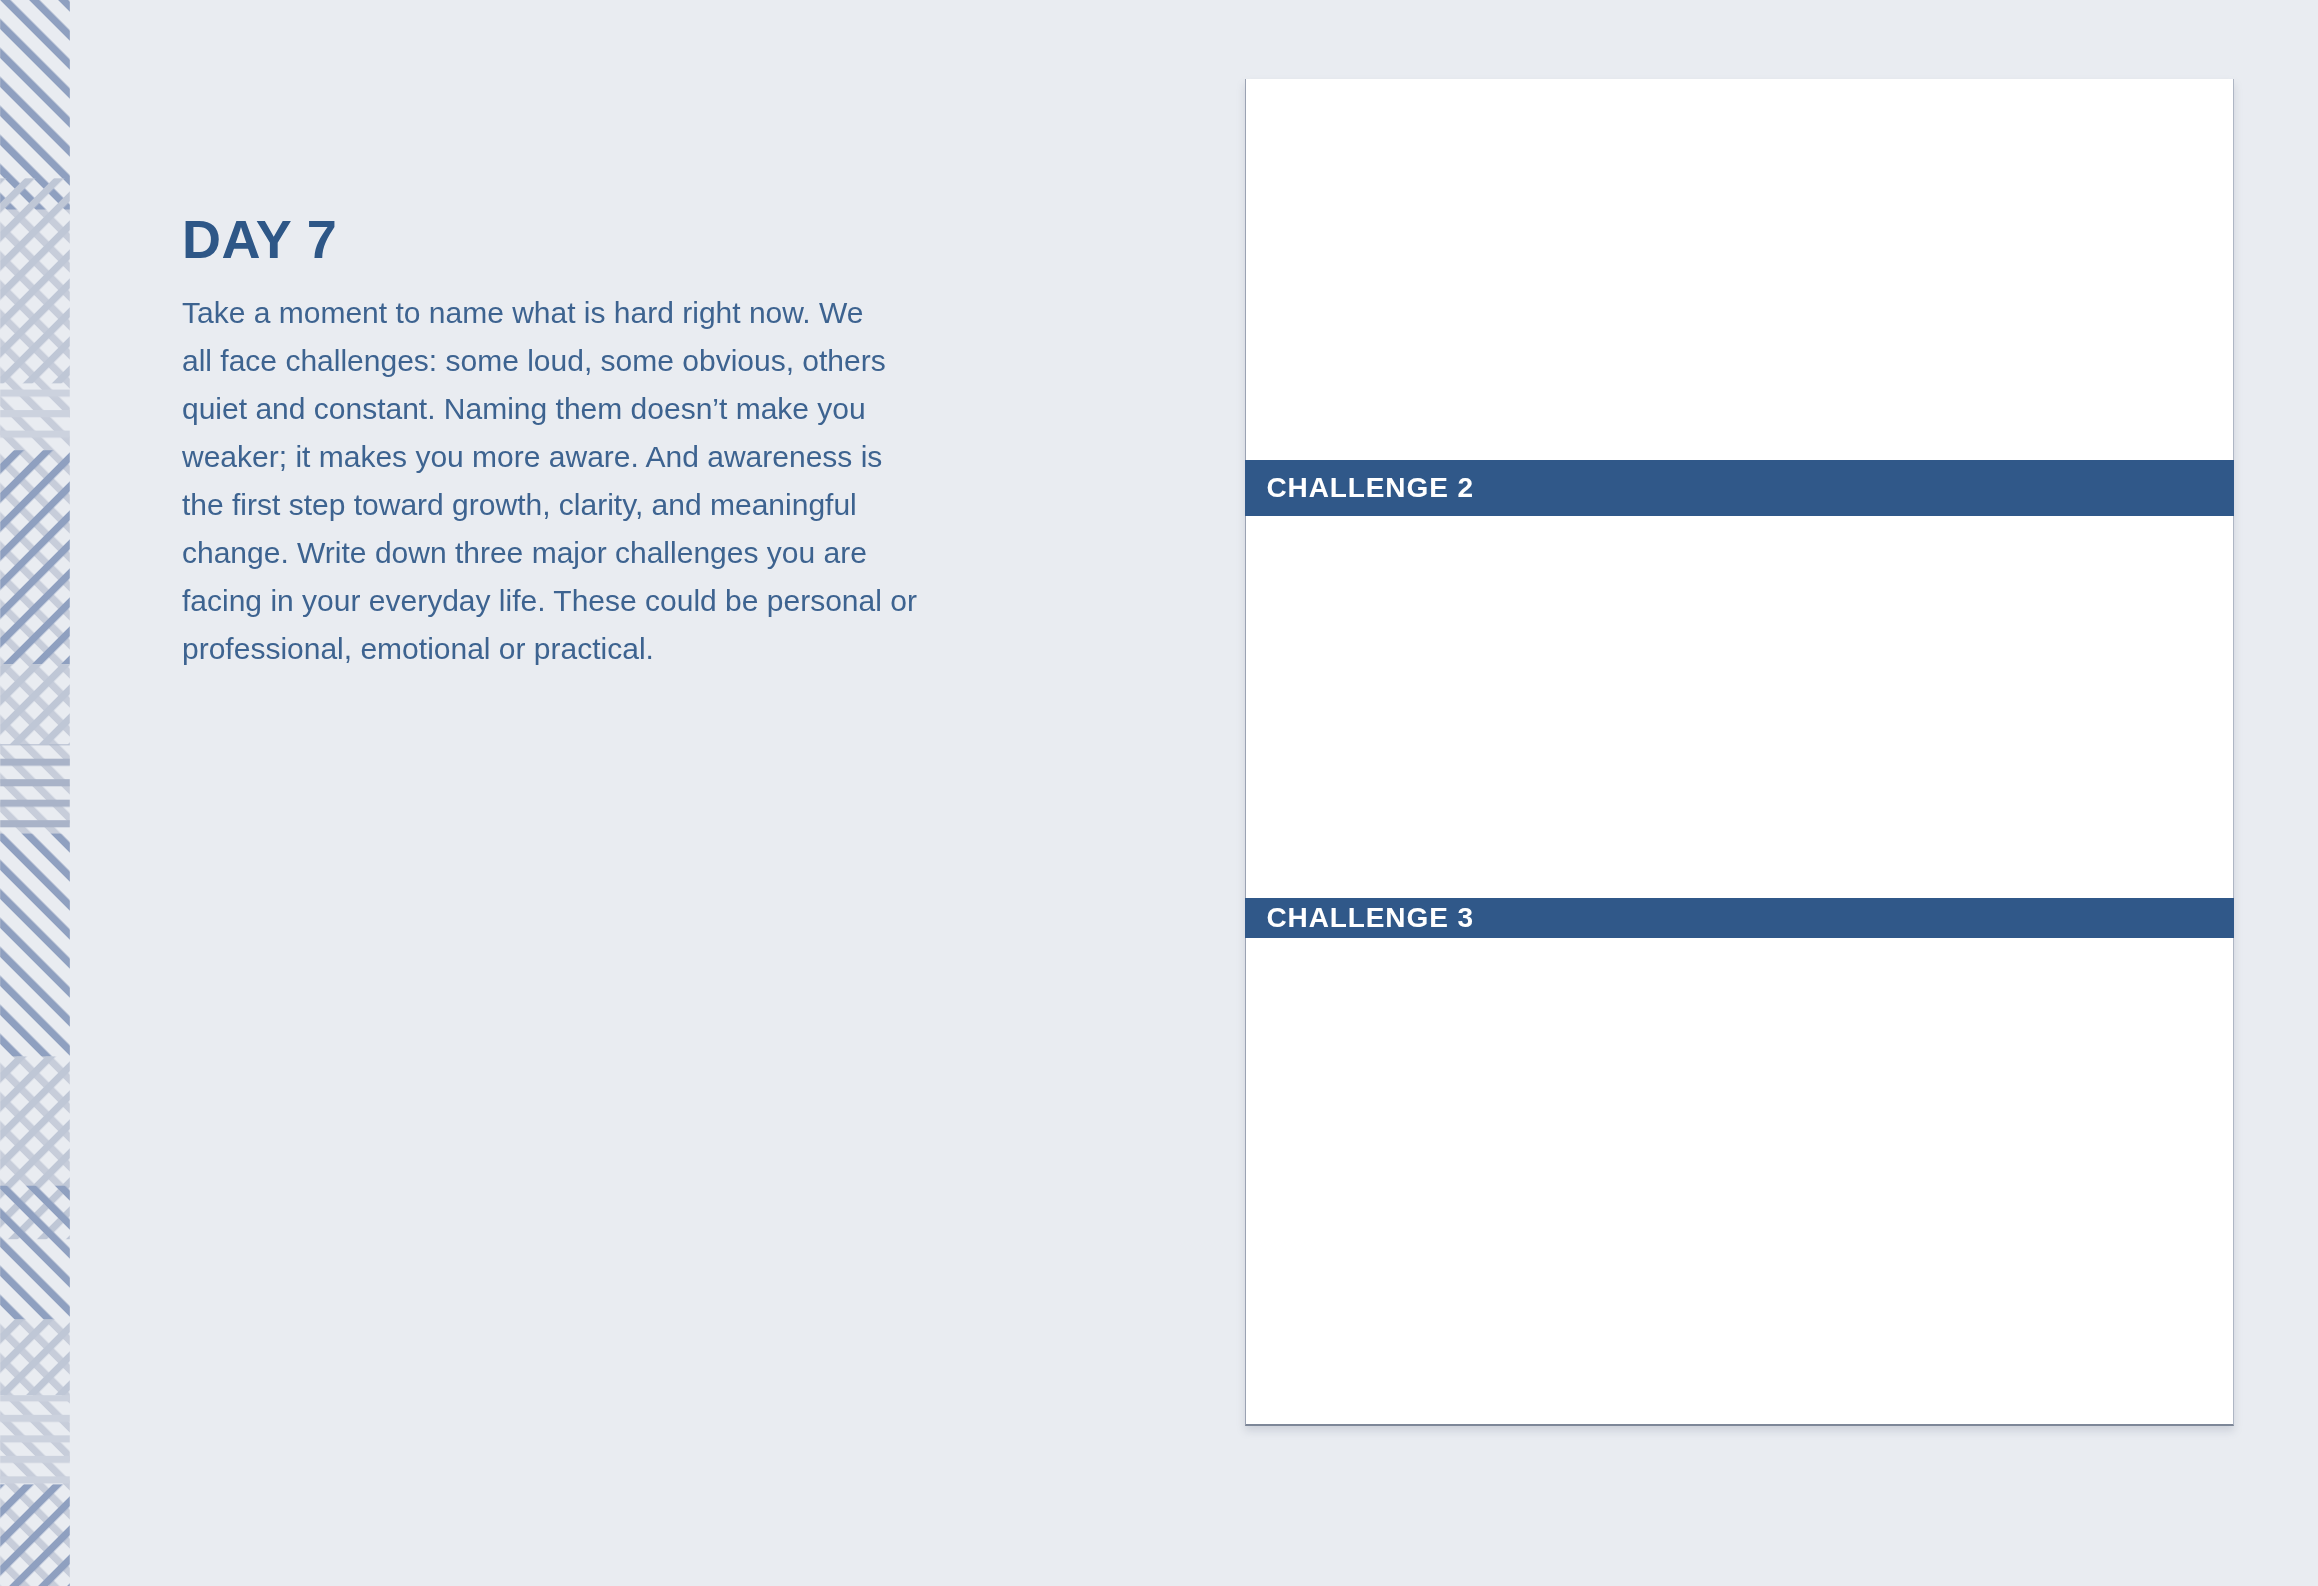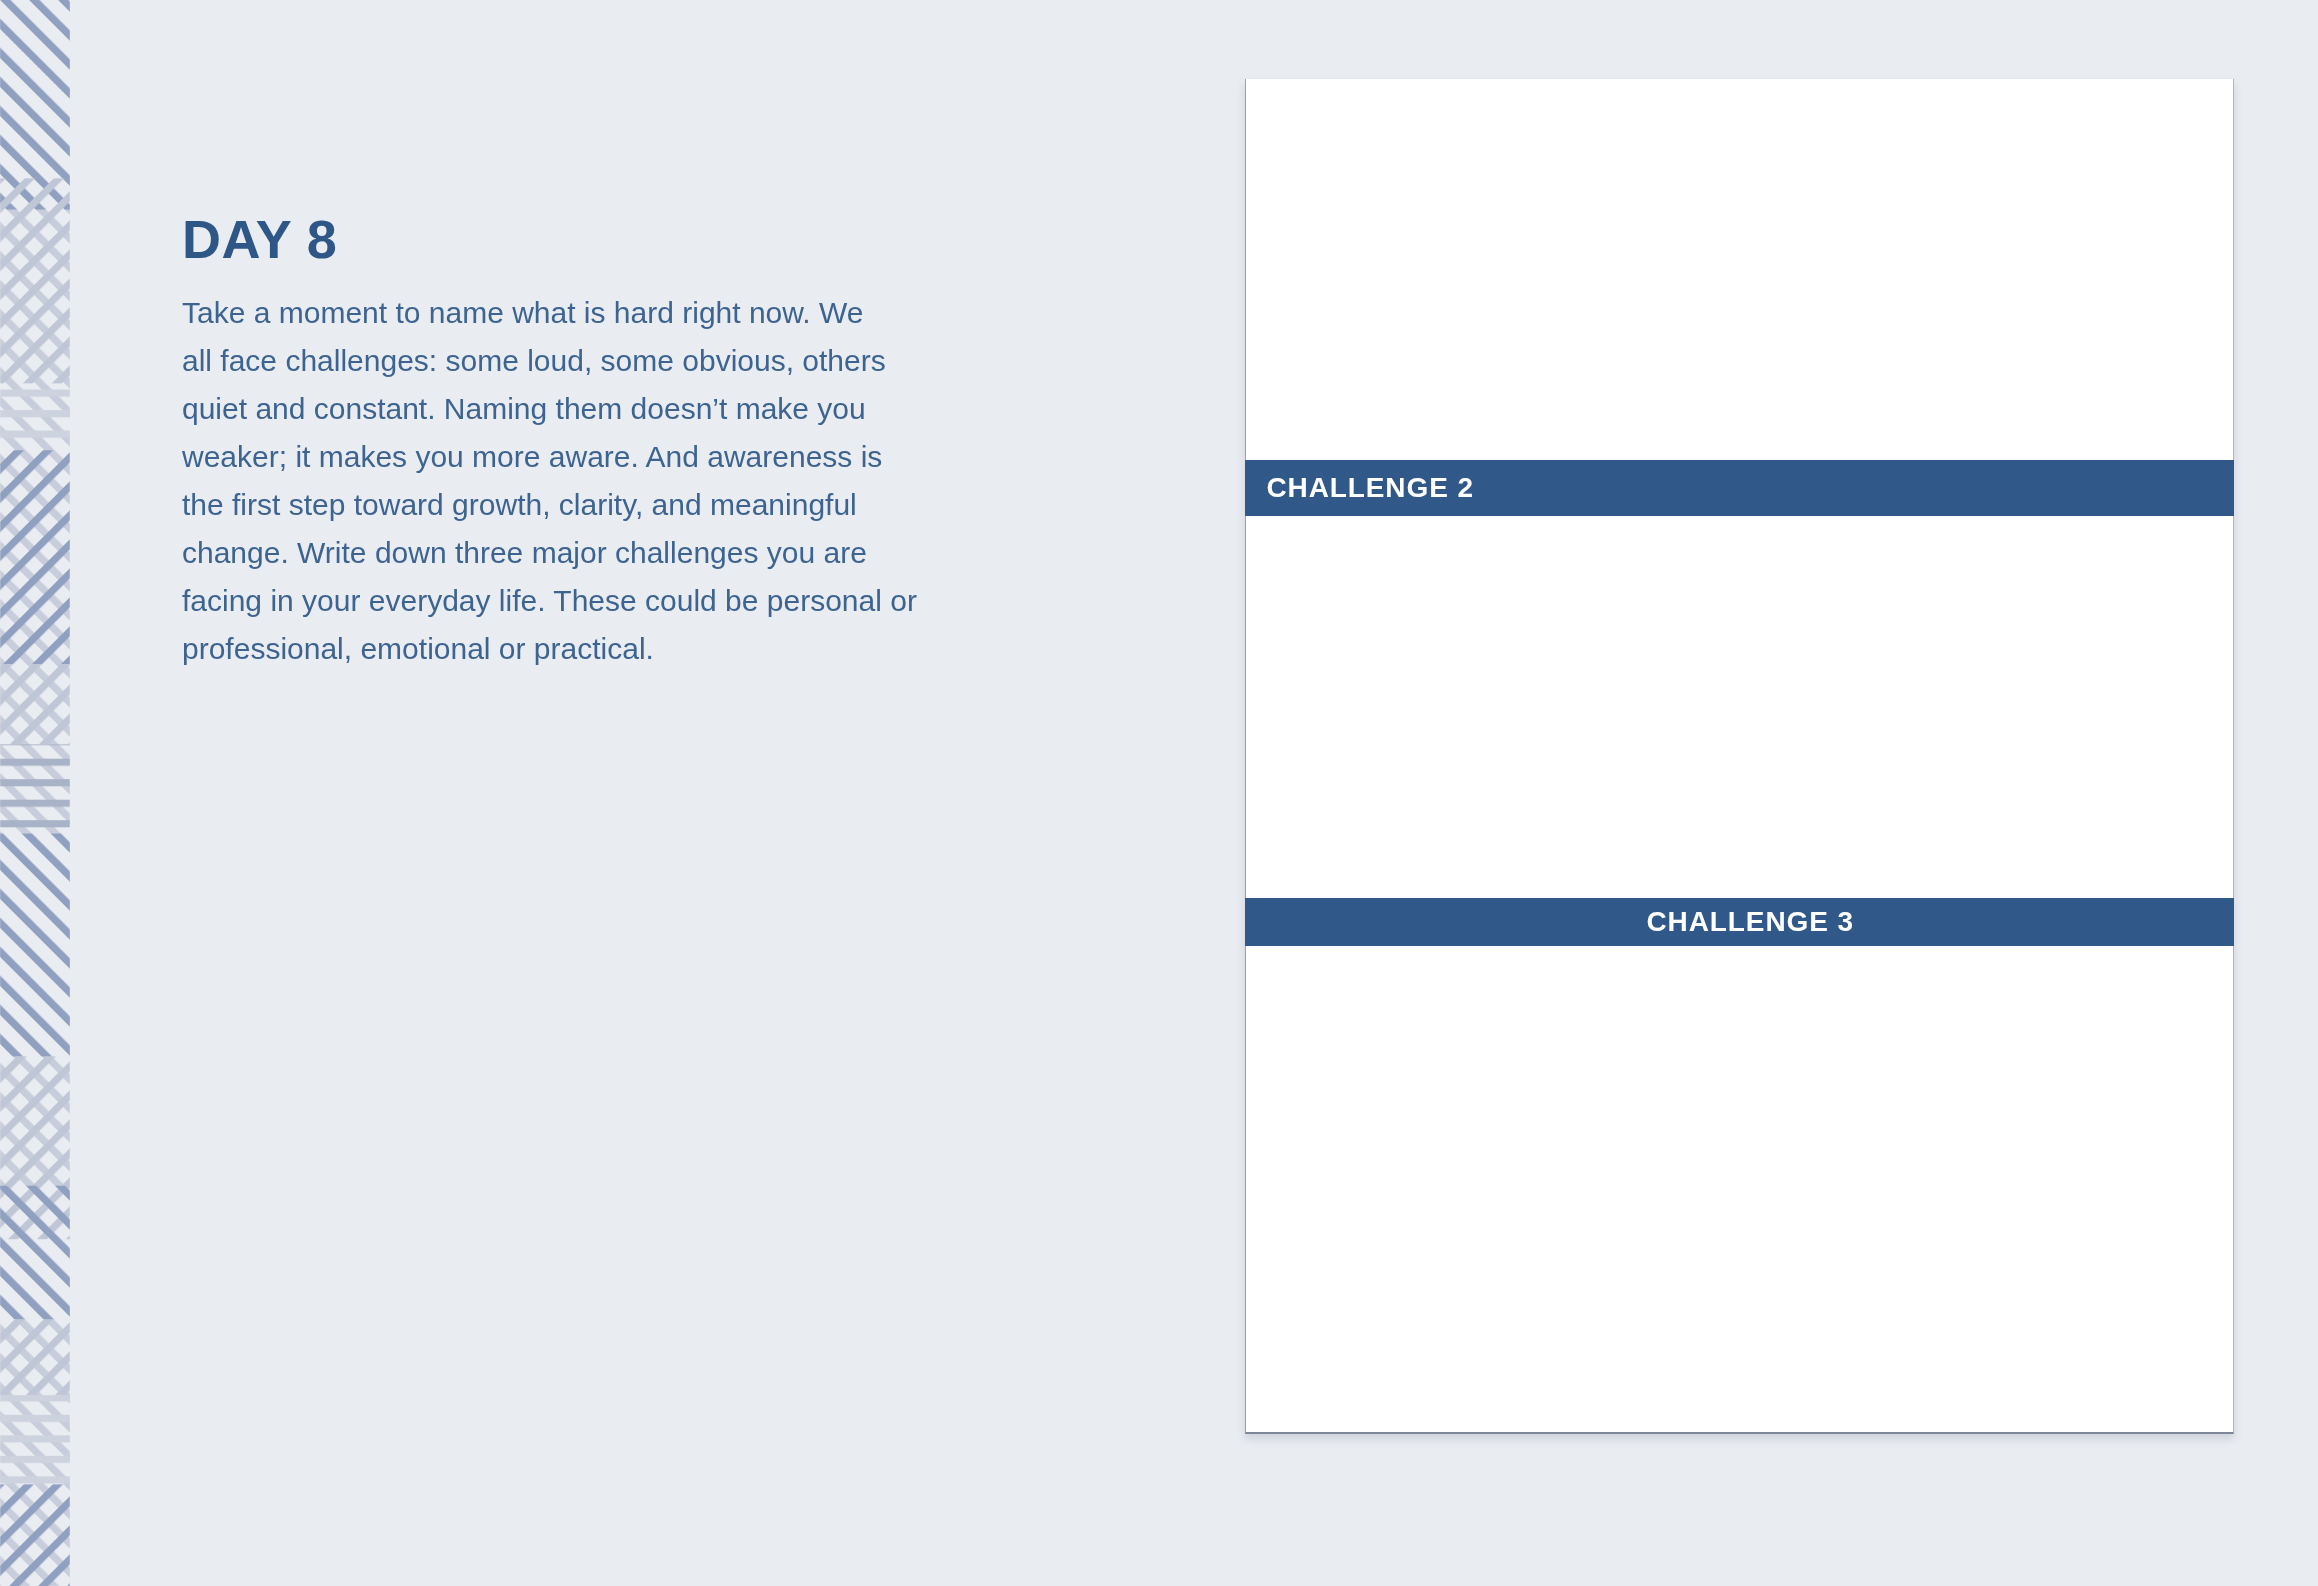--- a/index.html
+++ b/index.html
@@ -65,21 +65,21 @@
     color: #ffffff;
     font-weight: bold;
     font-size: 28px;
     letter-spacing: 0.9px;
     display: flex;
     align-items: center;
     padding-left: 21.4px;
   }
   .challenge-header.h1 { height: 57px; }
   .challenge-header.h2 { height: 56px; }
-  .challenge-header.h3 { height: 48px; justify-content: center; }
+  .challenge-header.h3 { height: 40px; }
   .challenge-box {
     box-sizing: border-box;
     width: 100%;
     background: #ffffff;
     border-left: 1.8px solid #9aa2b2;
     border-right: 1.8px solid #aeb6c4;
   }
   .challenge-box.b1 { height: 381px; }
   .challenge-box.b2 { height: 382px; }
   .challenge-box.b3 { height: 488px; border-bottom: 2.7px solid #7d8798; }
@@ -121,21 +121,21 @@
       <rect x="0" y="835" width="78" height="100" fill="url(#horizMed)"></rect>
       <rect x="0" y="935" width="78" height="250" fill="url(#diagFwdMed)"></rect>
       <rect x="0" y="1185" width="78" height="205" fill="url(#diagBackLight)"></rect>
       <rect x="0" y="1330" width="78" height="150" fill="url(#diagFwdMed)"></rect>
       <rect x="0" y="1480" width="78" height="85" fill="url(#diagBackLight)"></rect>
       <rect x="0" y="1565" width="78" height="100" fill="url(#horizLight)"></rect>
       <rect x="0" y="1665" width="78" height="114" fill="url(#diagBackMed)"></rect>
     </svg>
   </div>
 
-  <h1 class="page-title">DAY 8</h1>
+  <h1 class="page-title">DAY 7</h1>
 
   <p class="intro-paragraph">Take a moment to name what is hard right now. We
 all face challenges: some loud, some obvious, others
 quiet and constant. Naming them doesn’t make you
 weaker; it makes you more aware. And awareness is
 the first step toward growth, clarity, and meaningful
 change. Write down three major challenges you are
 facing in your everyday life. These could be personal or
 professional, emotional or practical.</p>
 

